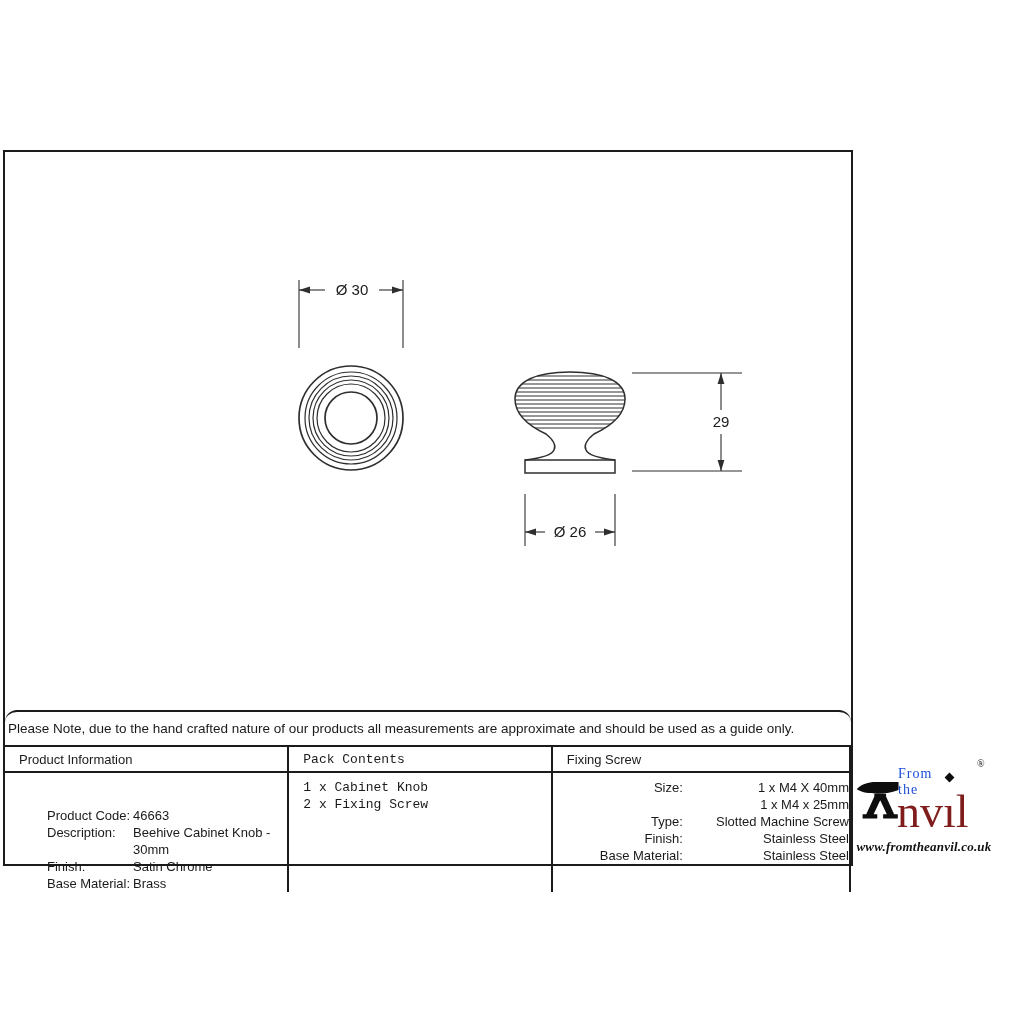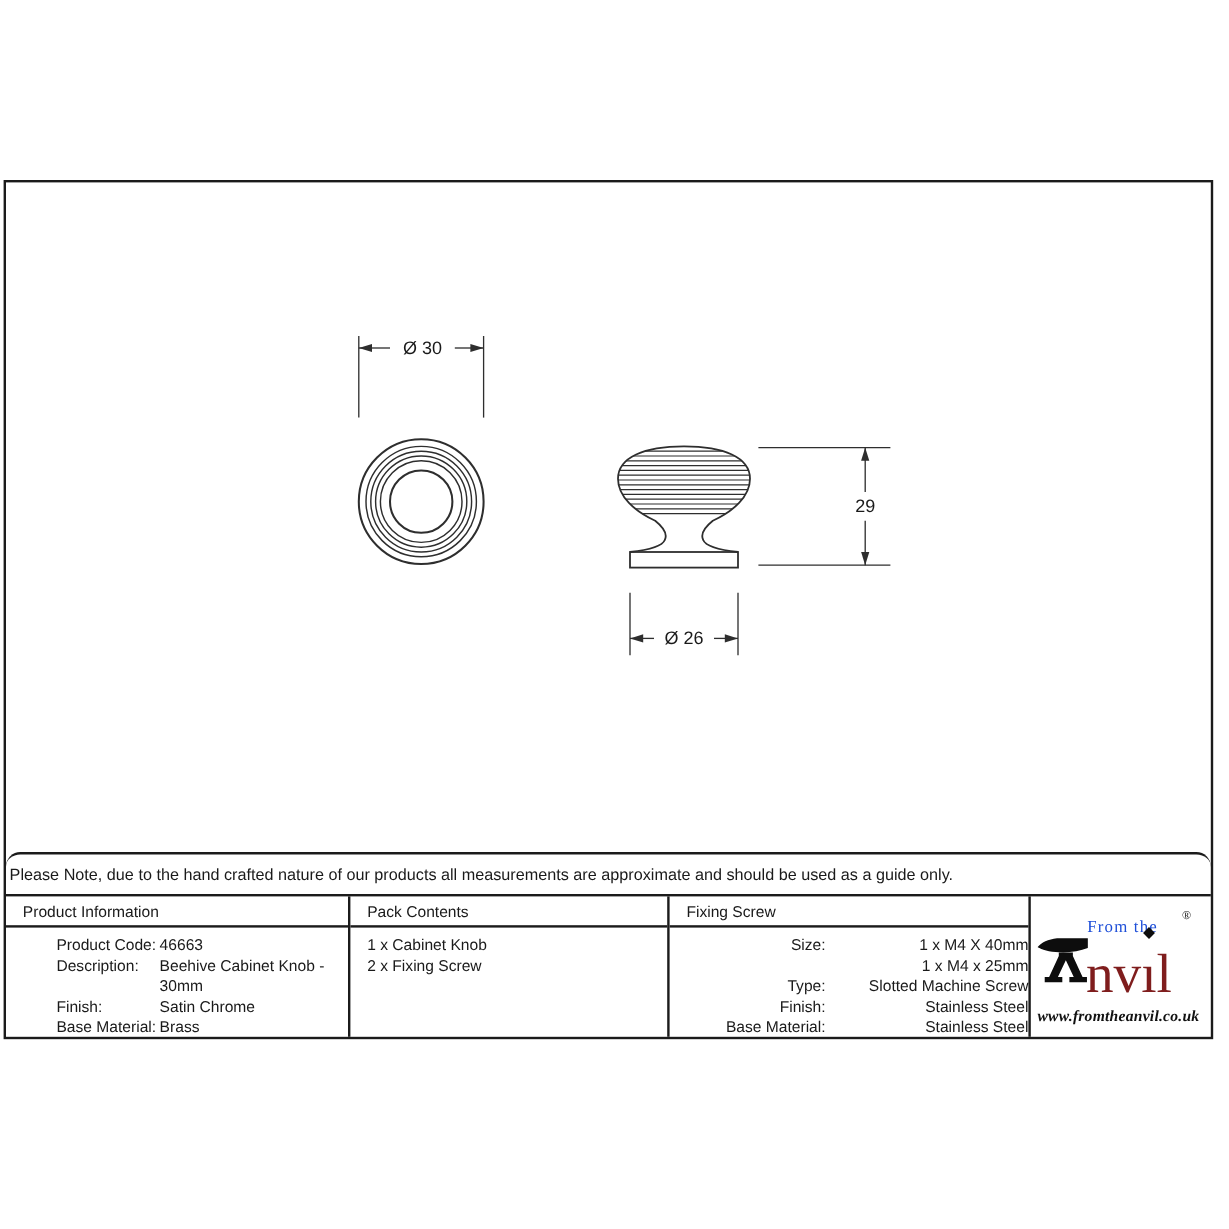--- a/index.html
+++ b/index.html
@@ -1,28 +1,28 @@
 <!DOCTYPE html>
 <html><head>
 <meta charset="utf-8">
 <style>
   html,body{margin:0;padding:0;background:#ffffff;}
   .page{position:relative;width:1024px;height:1024px;background:#ffffff;
         font-family:"Liberation Sans",sans-serif;color:#1a1a1a;overflow:hidden;}
-  .frame{position:absolute;left:3px;top:150px;width:1008px;height:716px;
+  .frame{position:absolute;left:3px;top:150px;width:850px;height:716px;
          border:2px solid #1b1b1b;box-sizing:border-box;display:flex;flex-direction:column;}
   .drawing-area{position:relative;height:558px;flex:0 0 558px;}
   .drawing-area svg{display:block;}
   .note-bar{flex:0 0 33px;border-top:2px solid #1b1b1b;display:flex;align-items:center;
             padding-left:3px;font-size:13.5px;border-radius:12px;}
   .spec-table{flex:1;border-top:2px solid #1b1b1b;display:flex;box-sizing:border-box;}
   .col{display:flex;flex-direction:column;box-sizing:border-box;}
   .col-sep{border-right:2px solid #1b1b1b;}
-  .col1{width:287px;}
-  .col2{width:266px;}
+  .col1{width:287px;gap:28px;}
+  .col2{width:266px;font-family:Liberation Mono, monospace;}
   .col3{width:301px;text-align:right;}
   .col4{flex:1;}
   .cell-header{flex:0 0 24px;border-bottom:2px solid #1b1b1b;display:flex;align-items:center;
                padding-left:14px;font-size:13px;}
   .cell-body{flex:1;padding:6px 0 0 14px;font-size:13px;line-height:17px;}
   .kv{display:flex;}
   .kv .k{width:86px;flex:0 0 86px;margin-left:28px;}
   .kv .v{flex:1;}
   .col3 .kv .k{width:88px;flex:0 0 88px;}
   

